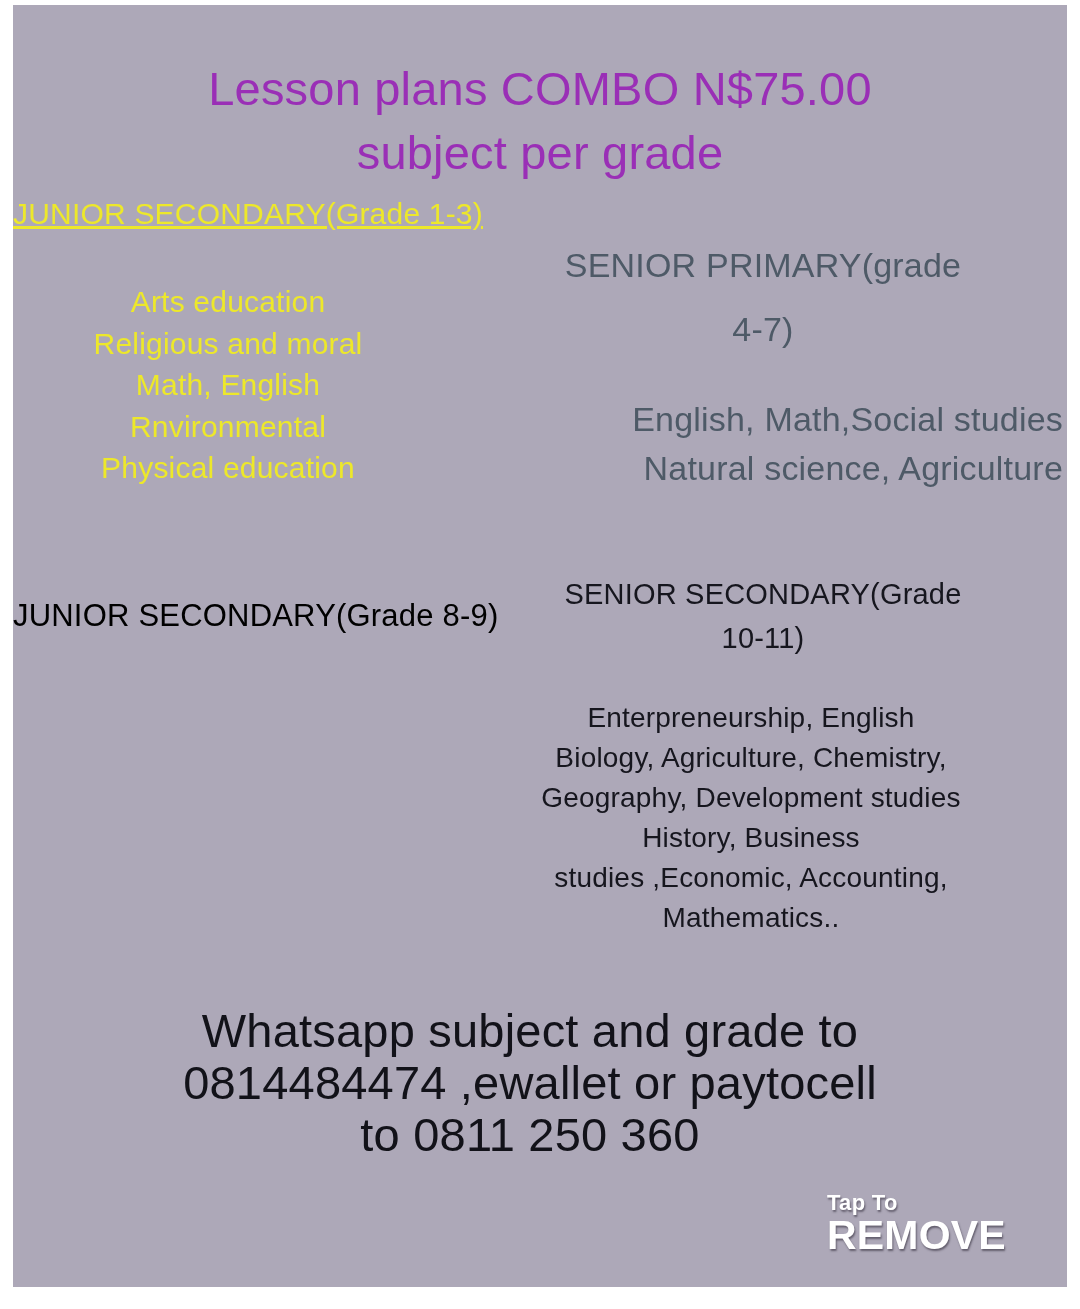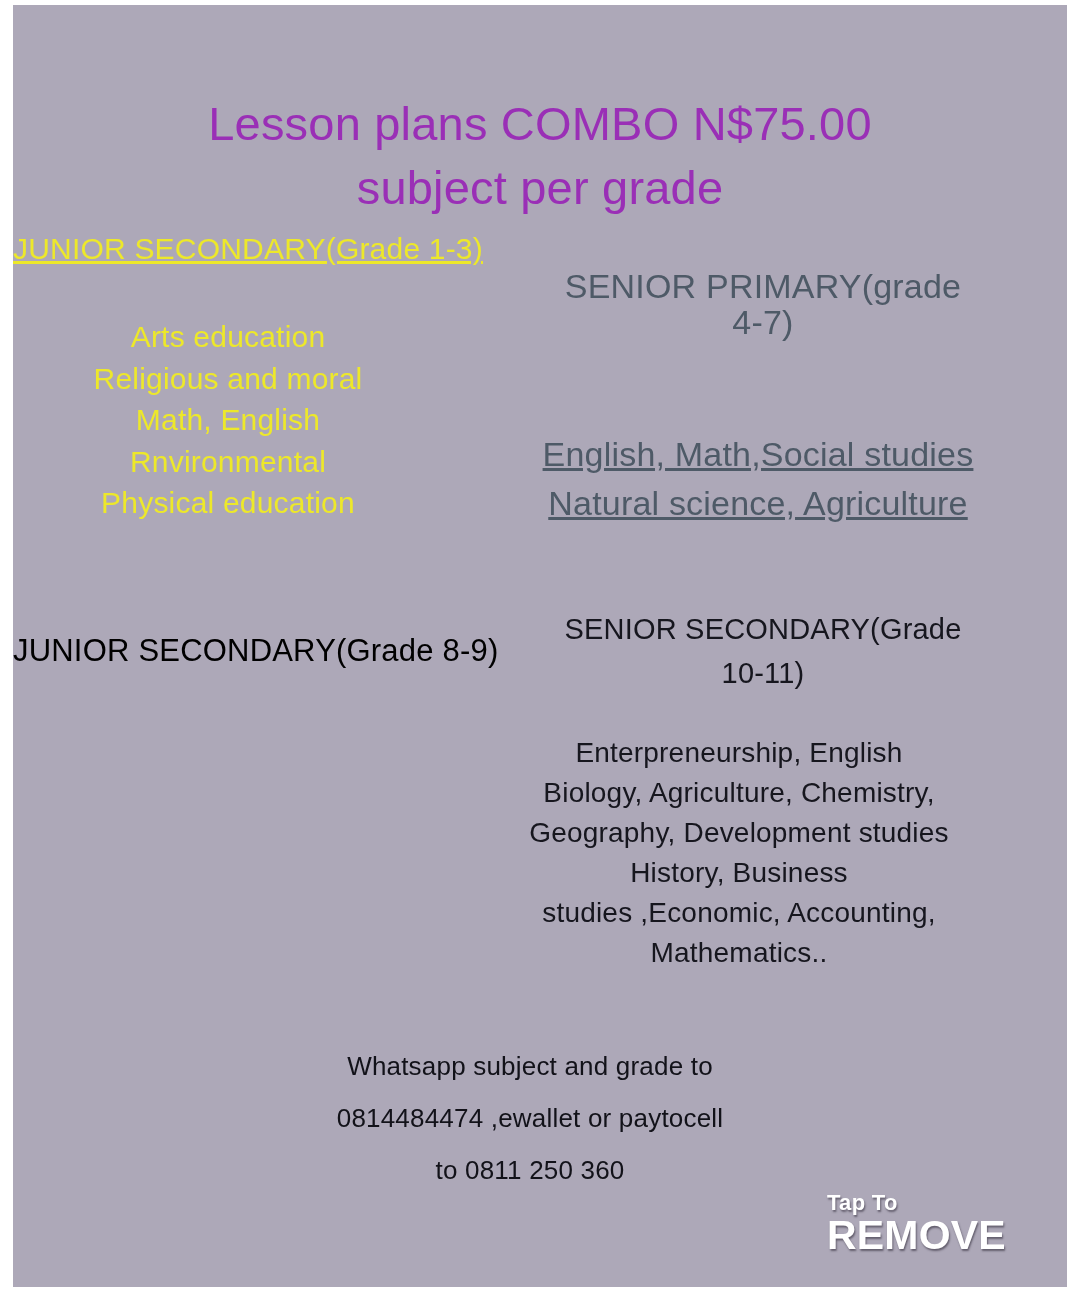--- a/index.html
+++ b/index.html
@@ -23,21 +23,20 @@
     background: #ADA8B8;
     overflow: hidden;
   }
 
   
   .tb {
     position: absolute;
     white-space: pre-line;
     font-weight: 400;
     letter-spacing: 0.2px;
-    margin-top: 35px;
   }
 
   
   #title {
     left: 0px;
     top: 52px;
     width: 1054px;
     text-align: center;
     font-size: 47px;
     line-height: 64px;
@@ -66,32 +65,31 @@
     color: #EDE82A;
   }
 
   
   #spB-head {
     left: 480px;
     top: 228px;
     width: 540px;
     text-align: center;
     font-size: 34px;
-    line-height: 36px;
+    line-height: 64px;
     color: #4E5A67;
   }
   #spB-list {
     left: 440px;
     top: 390px;
     width: 610px;
-    text-align: center;
+    text-align: right;
     font-size: 34px;
     line-height: 49px;
     color: #4E5A67;
-    text-decoration: underline;
   }
 
   
   #jsC-head {
     left: 0px;
     top: 592px;
     width: 600px;
     text-align: left;
     font-size: 31px;
     line-height: 38px;
@@ -111,36 +109,36 @@
   #ssD-head {
     left: 500px;
     top: 567px;
     width: 500px;
     text-align: center;
     font-size: 29px;
     line-height: 44px;
     color: #16161E;
   }
   #ssD-list {
-    left: 456px;
+    left: 468px;
     top: 693px;
     width: 540px;
     text-align: center;
     font-size: 28px;
     line-height: 40px;
     color: #16161E;
   }
 
   
   #contact {
     left: 0px;
     top: 1000px;
     width: 1034px;
     text-align: center;
-    font-size: 26px;
+    font-size: 47px;
     line-height: 52px;
     color: #121219;
   }
 
   
   #watermark {
     position: absolute;
     right: 10px;
     bottom: 30px;
     width: 230px;

